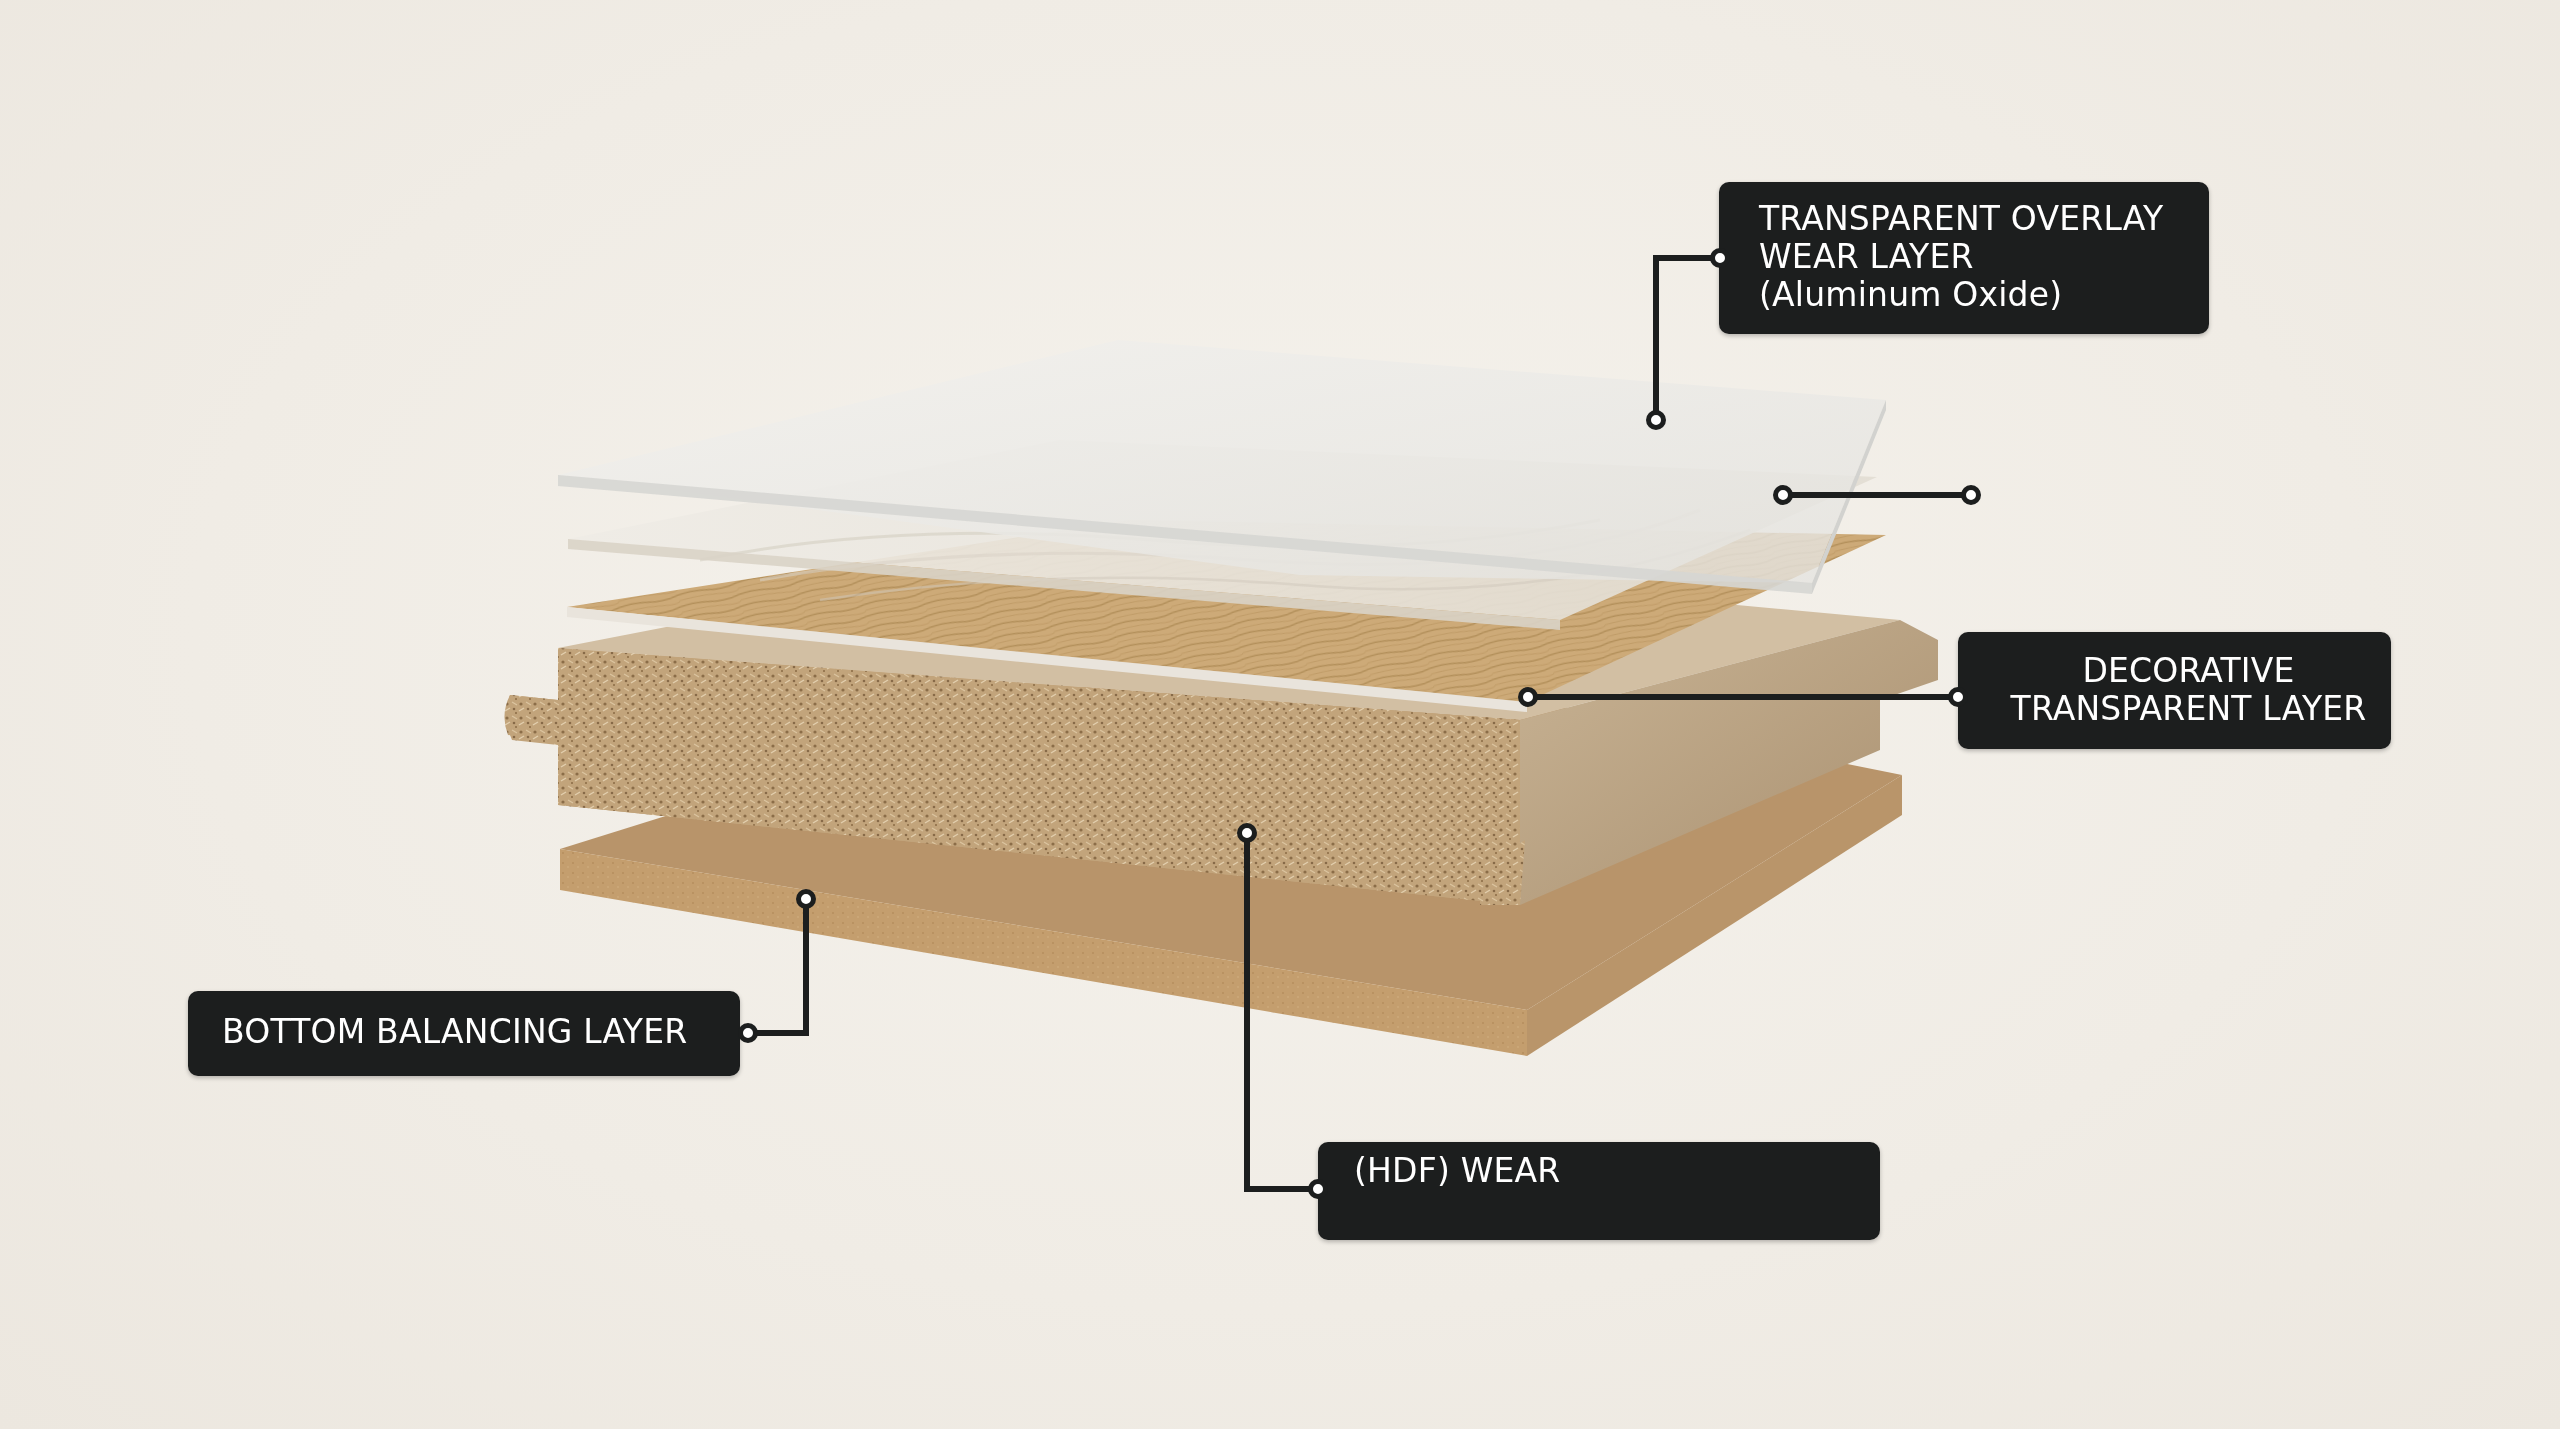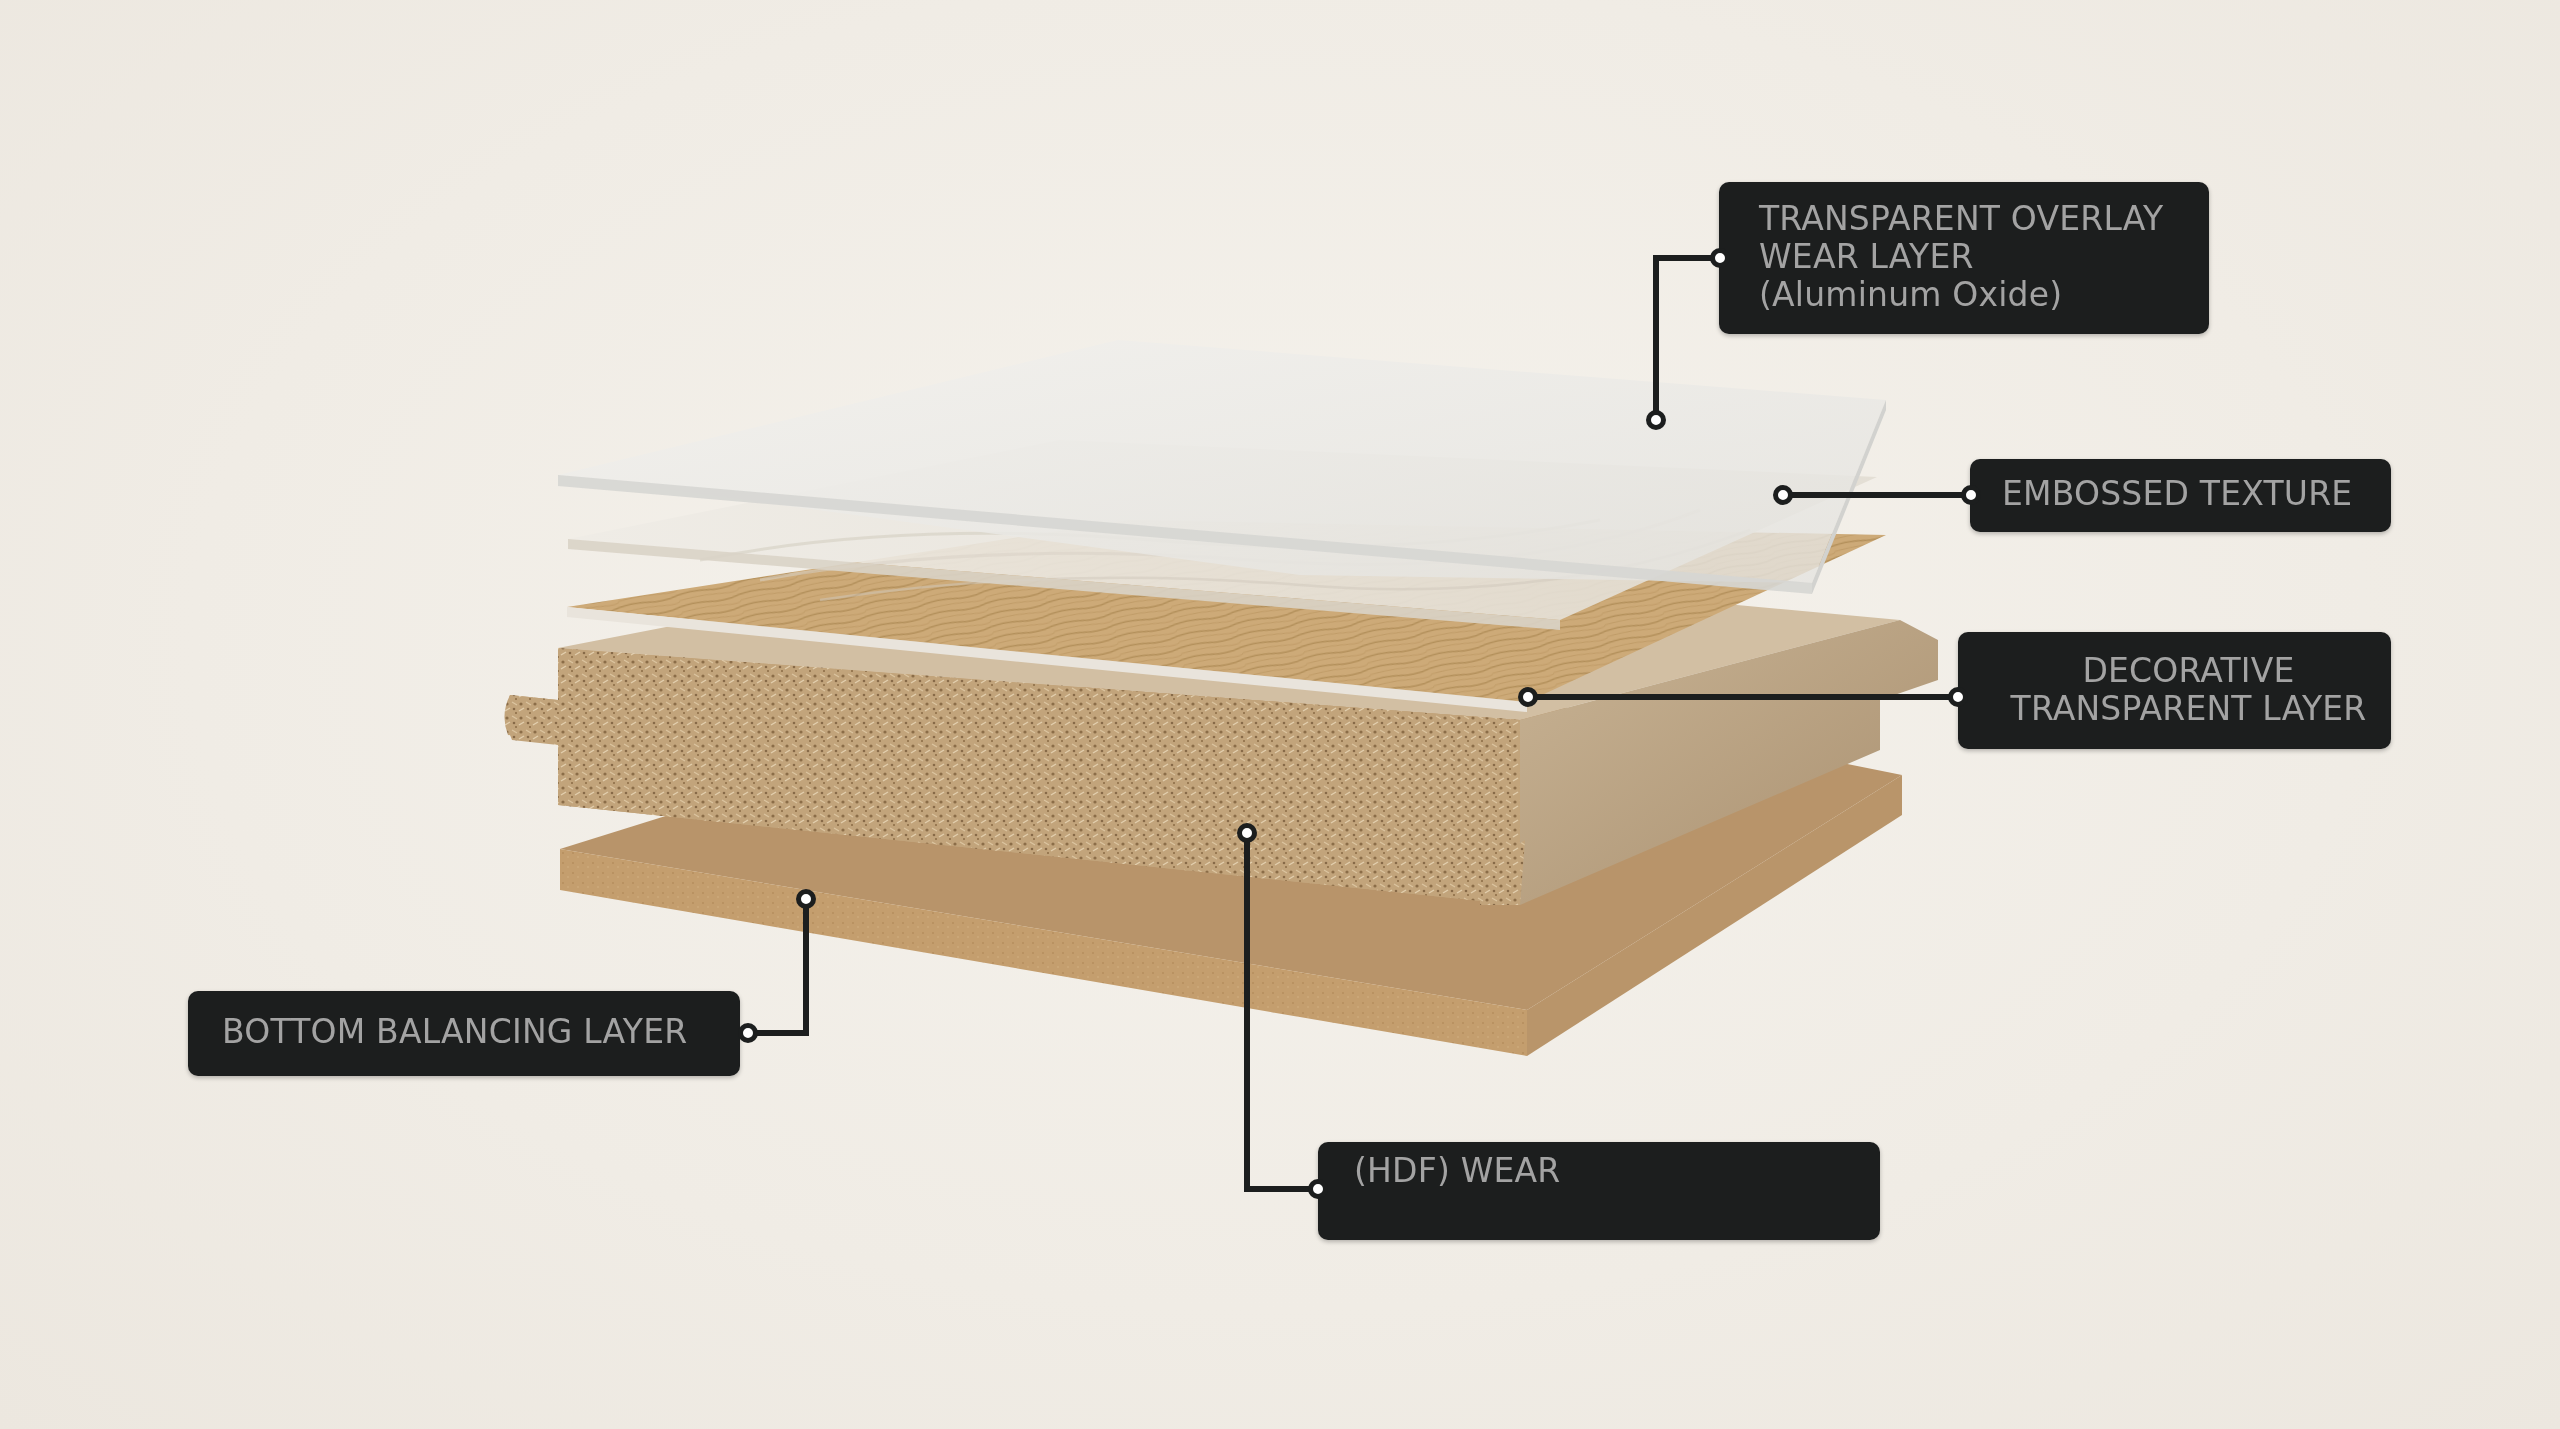--- a/index.html
+++ b/index.html
@@ -8,21 +8,21 @@
       background: #f1ede6;
       font-family: "DejaVu Sans", "Liberation Sans", sans-serif;
       position: relative;
     }
     .stage { position: absolute; left: 0; top: 0; width: 2560px; height: 1429px;
       background: radial-gradient(ellipse at 50% 45%, #f5f2ec 0%, #f0ece5 60%, #ece7df 100%); }
     svg.art { position: absolute; left: 0; top: 0; }
     .callout {
       position: absolute;
       background: #1c1e1e;
-      color: #a3a3a3;
+      color: #ffffff;
       border-radius: 10px;
       box-shadow: 0 2px 4px rgba(0,0,0,0.25);
       font-size: 33px;
       line-height: 38px;
       letter-spacing: 0.2px;
       font-weight: 500;
       box-sizing: border-box;
     }
     .callout .line { display: block; white-space: nowrap; }
     .dot {
@@ -115,23 +115,20 @@
   </svg>
 
   <div class="callout" style="left:1719px; top:182px; width:490px; height:152px; padding:18px 0 0 40px;">
     <span class="line">TRANSPARENT OVERLAY</span>
     <span class="line">WEAR LAYER</span>
     <span class="line">(Aluminum Oxide)</span>
   </div>
   <div class="dot" style="left:1720px; top:258px;"></div>
   <div class="dot" style="left:1656px; top:420px;"></div>
 
-  <div class="callout" style="left:1970px; top:459px; width:421px; height:73px; padding:16px 0 0 32px;">
-    <span class="line">EMBOSSED TEXTURE</span>
-  </div>
   <div class="dot" style="left:1971px; top:495px;"></div>
   <div class="dot" style="left:1783px; top:495px;"></div>
 
   <div class="callout" style="left:1958px; top:632px; width:433px; height:117px; padding:20px 0 0 28px;text-align:center;">
     <span class="line">DECORATIVE</span>
     <span class="line">TRANSPARENT LAYER</span>
   </div>
   <div class="dot" style="left:1958px; top:697px;"></div>
   <div class="dot" style="left:1528px; top:697px;"></div>
 

